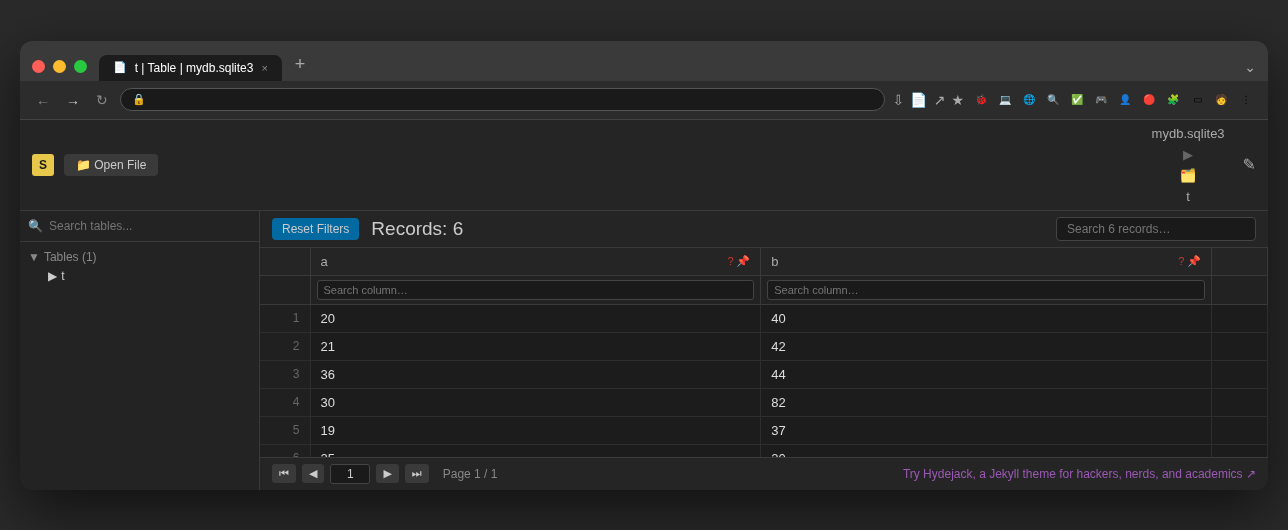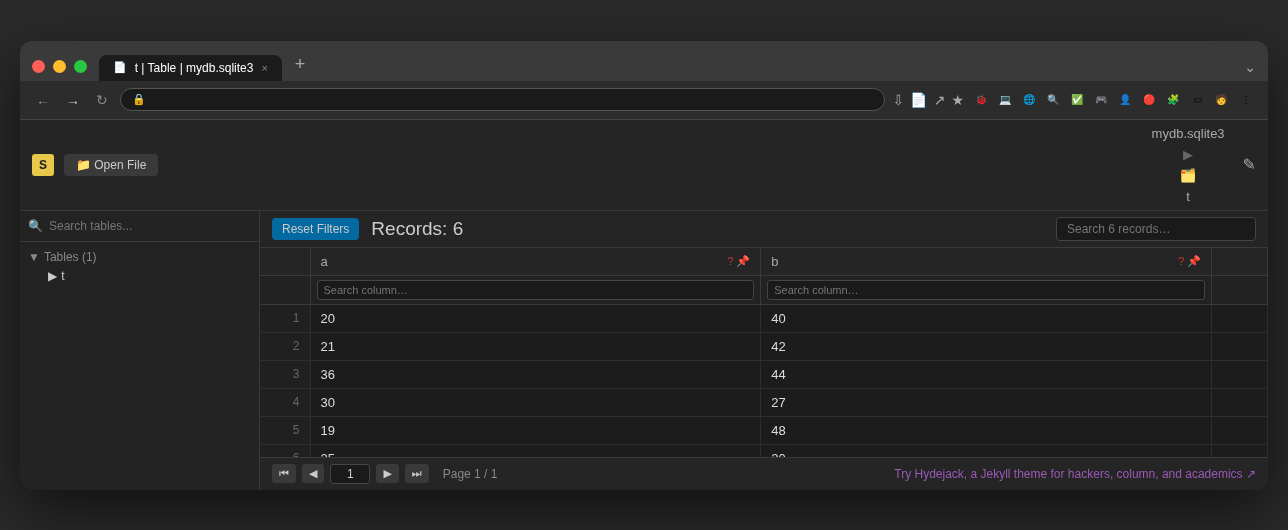--- a/index.html
+++ b/index.html
@@ -474,44 +474,44 @@
   </tr>
                 <tr>
     <td class="row-num">3</td>
     <td>36</td>
     <td>44</td>
     <td></td>
   </tr>
                 <tr>
     <td class="row-num">4</td>
     <td>30</td>
-    <td>27</td>
+    <td>82</td>
     <td></td>
   </tr>
                 <tr>
     <td class="row-num">5</td>
     <td>19</td>
-    <td>48</td>
+    <td>37</td>
     <td></td>
   </tr>
                 <tr>
     <td class="row-num">6</td>
     <td>25</td>
     <td>20</td>
     <td></td>
   </tr>
               </tbody>
           </table>
         </div>
 
         <div class="pagination-bar">
           <button class="page-btn">⏮</button>
           <button class="page-btn">◀</button>
           <input class="page-input" type="text" value="1" style="">
           <button class="page-btn">▶</button>
           <button class="page-btn">⏭</button>
           <span class="page-info">Page 1 / 1</span>
-          <span class="hydejack-link">Try Hydejack, a Jekyll theme for hackers, column, and academics ↗</span>
+          <span class="hydejack-link">Try Hydejack, a Jekyll theme for hackers, nerds, and academics ↗</span>
         </div>
       </div>
     </div>
   </div>
 </div>
 
 </body></html>

